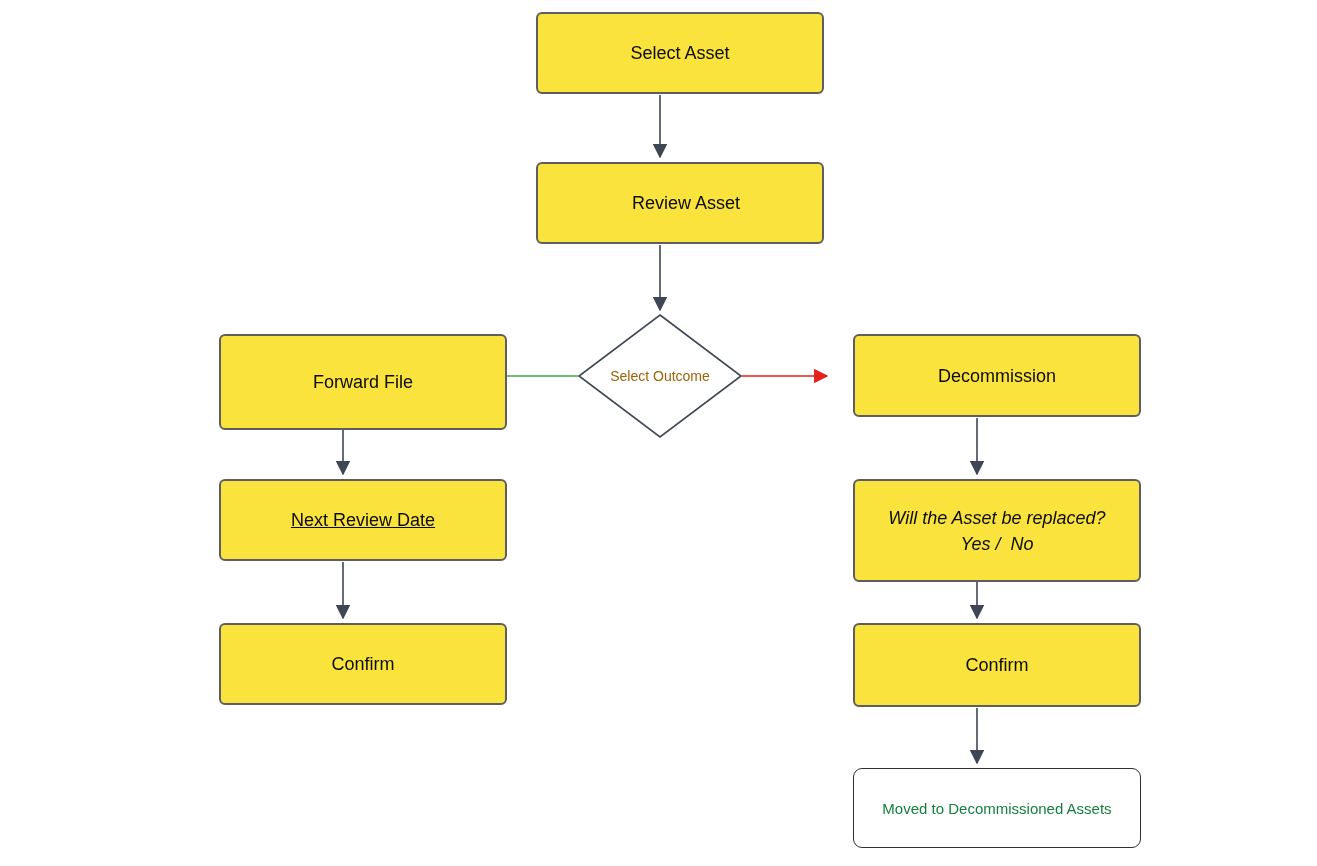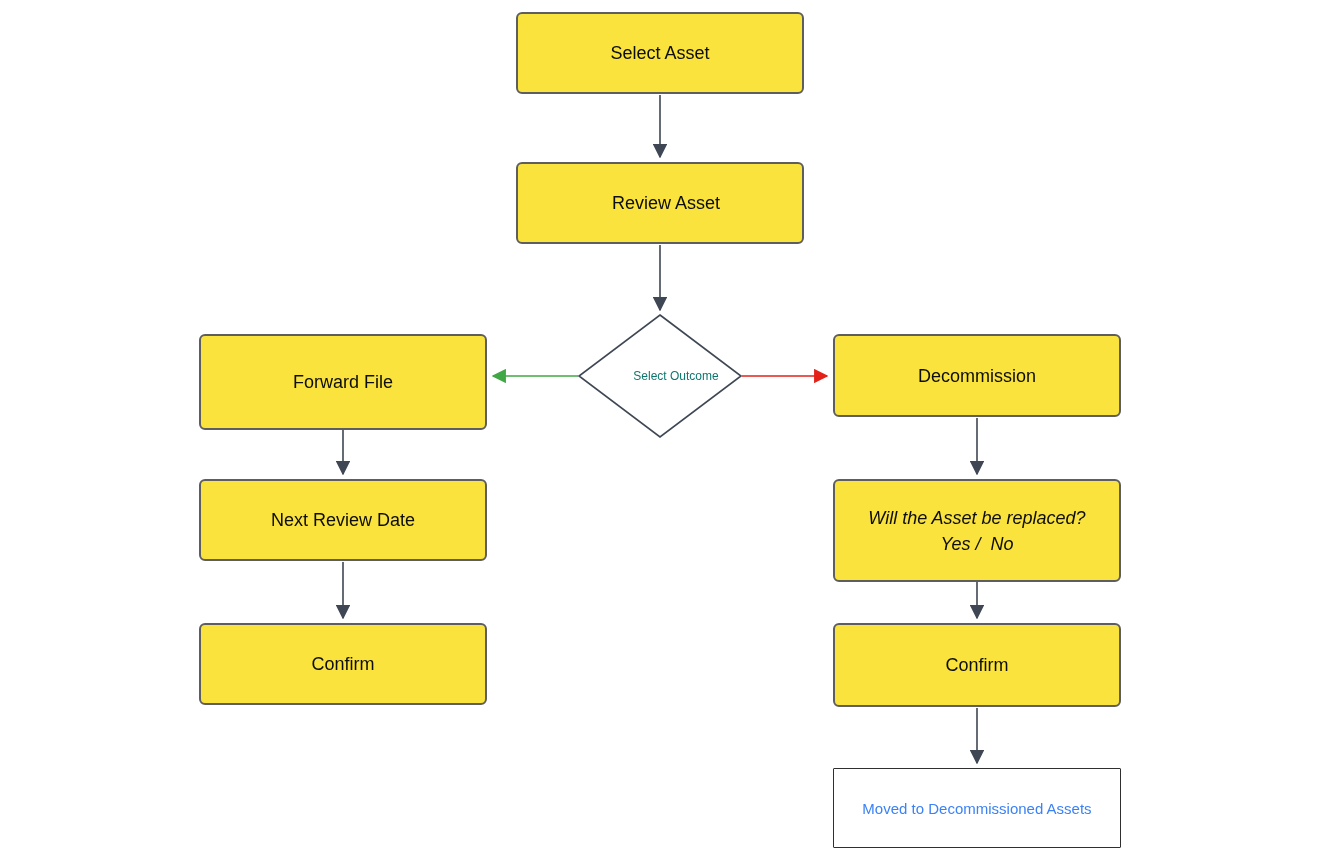--- a/index.html
+++ b/index.html
@@ -25,63 +25,64 @@
   }
   .node {
     position: absolute;
     box-sizing: border-box;
     display: flex;
     flex-direction: column;
     align-items: center;
     justify-content: center;
     text-align: center;
     border-radius: 6px;
+    margin-left: 20px;
   }
   .process {
     background: var(--node-fill, #FAE33C);
     border: 2px solid var(--node-border, #5E5E5E);
     color: #0d0d0d;
     font-size: 18px;
     line-height: 26px;
   }
   .terminal {
     background: #ffffff;
     border: 1.5px solid #2f2f2f;
-    border-radius: 1px;
-    color: #3b82f6;
+    border-radius: 9px;
+    color: #15803d;
     font-size: 15px;
   }
   .decision {
     position: absolute;
     left: 576px;
     top: 312px;
     width: 168px;
     height: 128px;
   }
   .decision svg {
     position: absolute;
     left: 0;
     top: 0;
   }
   .decision-label {
     position: absolute;
-    left: 16px;
+    left: 0;
     top: 0;
     width: 100%;
     height: 100%;
     display: flex;
     align-items: center;
     justify-content: center;
-    font-size: 12px;
-    color: #0f766e;
+    font-size: 14px;
+    color: #a16207;
   }
   .pos-select-asset   { left: 516px; top: 12px;  width: 288px; height: 82px; }
   .pos-review-asset   { left: 516px; top: 162px; width: 288px; height: 82px; padding-left: 12px; }
   .pos-forward-file   { left: 199px; top: 334px; width: 288px; height: 96px; }
-  .pos-next-review    { left: 199px; top: 479px; width: 288px; height: 82px; }
+  .pos-next-review    { left: 199px; top: 479px; width: 288px; height: 82px; text-decoration: underline; }
   .pos-confirm-left   { left: 199px; top: 623px; width: 288px; height: 82px; }
   .pos-decommission   { left: 833px; top: 334px; width: 288px; height: 83px; }
   .pos-will-replace   { left: 833px; top: 479px; width: 288px; height: 103px; font-style: italic; }
   .pos-confirm-right  { left: 833px; top: 623px; width: 288px; height: 84px; }
   .pos-moved-assets   { left: 833px; top: 768px; width: 288px; height: 80px; }
   .pre { white-space: pre; }
 </style>
 </head>
 <body>
 

